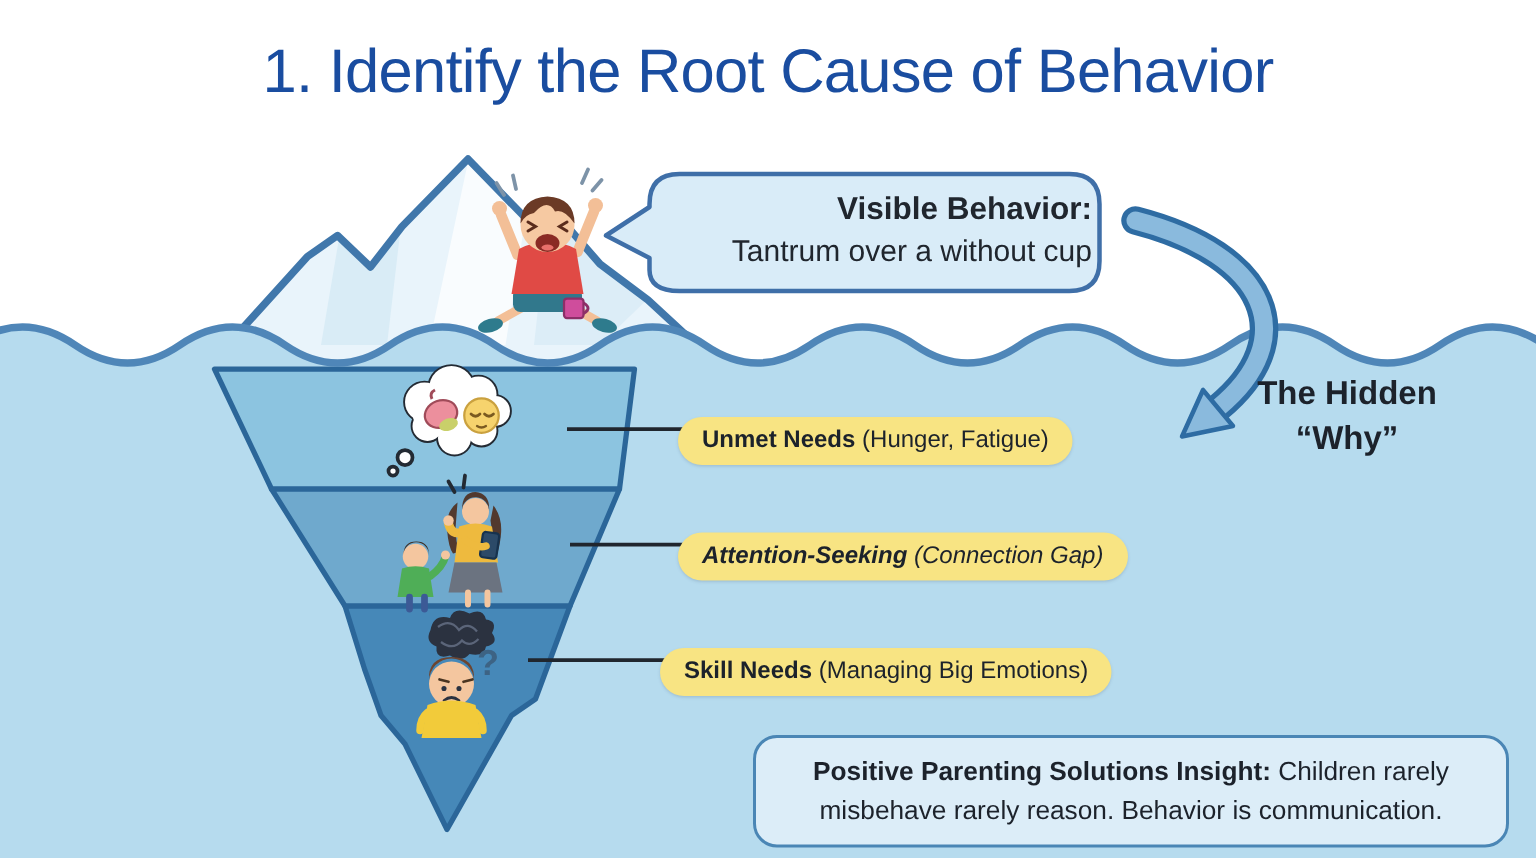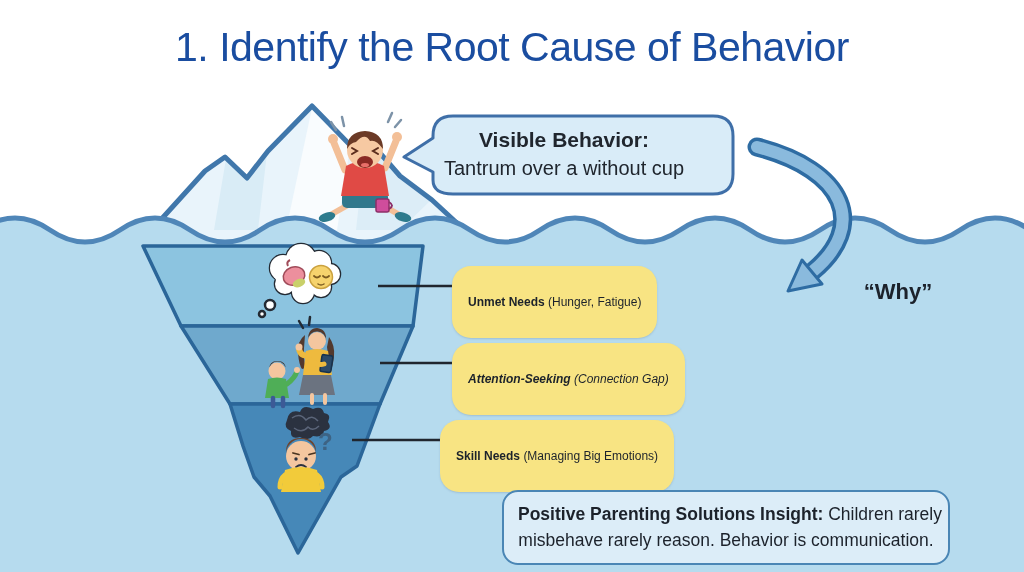--- a/index.html
+++ b/index.html
@@ -6,36 +6,37 @@
   .canvas{
     position:relative;width:1024px;height:572px;overflow:hidden;
     background:#ffffff;font-family:"Liberation Sans",sans-serif;color:#20262e;
   }
   .canvas svg{position:absolute;left:0;top:0;}
   .overlay{position:absolute;z-index:2;}
   .title{
     left:0;top:24px;width:1024px;text-align:center;
     font-size:41px;font-weight:400;letter-spacing:-0.5px;color:#1a4da0;
   }
-  .bubble-text{left:419px;top:126px;width:290px;text-align:center;line-height:1.38;}
+  .bubble-text{left:438px;top:126px;width:290px;text-align:right;line-height:1.38;}
   .bubble-text .b1{font-size:21px;font-weight:700;display:block;}
   .bubble-text .b2{font-size:20px;display:block;}
   .hidden-why{left:818px;top:247px;width:160px;text-align:center;
     font-size:22px;font-weight:700;line-height:1.35;color:#1c222b;white-space:nowrap;}
   .pill{
-    background:#f8e483;border-radius:19px;padding:23px 16px;font-size:12px;
+    background:#f8e483;border-radius:19px;padding:3px 16px;font-size:16px;
     line-height:26px;white-space:nowrap;color:#1c222b;
     box-shadow:0 1px 2px rgba(90,110,140,.25);
+    margin-top:12px;
   }
   .pill b{font-weight:700;}
   #pill-1{left:452px;top:266px;}
   #pill-2{left:452px;top:343px;font-style:italic;}
   #pill-3{left:440px;top:420px;}
   .insight{
-    left:502px;top:490px;width:448px;box-sizing:border-box;
+    left:502px;top:490px;width:504px;box-sizing:border-box;
     background:#dcedf8;border:2.5px solid #4a86b5;border-radius:16px;
     padding:9px 14px;font-size:17.5px;line-height:1.5;text-align:center;
     white-space:nowrap;color:#1c222b;
   }
   .insight b{font-weight:700;}
 </style>
 </head>
 <body>
 
 <div class="canvas">
@@ -162,21 +163,21 @@
   </svg>
 
   <div class="overlay title">1. Identify the Root Cause of Behavior</div>
 
   <div class="overlay bubble-text">
     <span class="b1">Visible Behavior:</span>
     <span class="b2">Tantrum over a without cup</span>
   </div>
 
   <div class="overlay hidden-why">
-    <br>
+    <span>The Hidden</span><br>
     <span>“Why”</span>
   </div>
 
   <div class="overlay pill" id="pill-1">
     <b>Unmet Needs</b>
     <span>(Hunger, Fatigue)</span>
   </div>
 
   <div class="overlay pill" id="pill-2">
     <b>Attention-Seeking</b>

